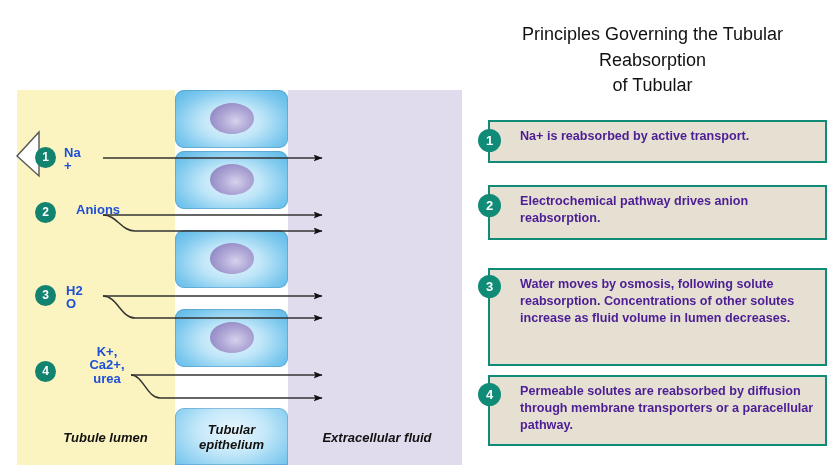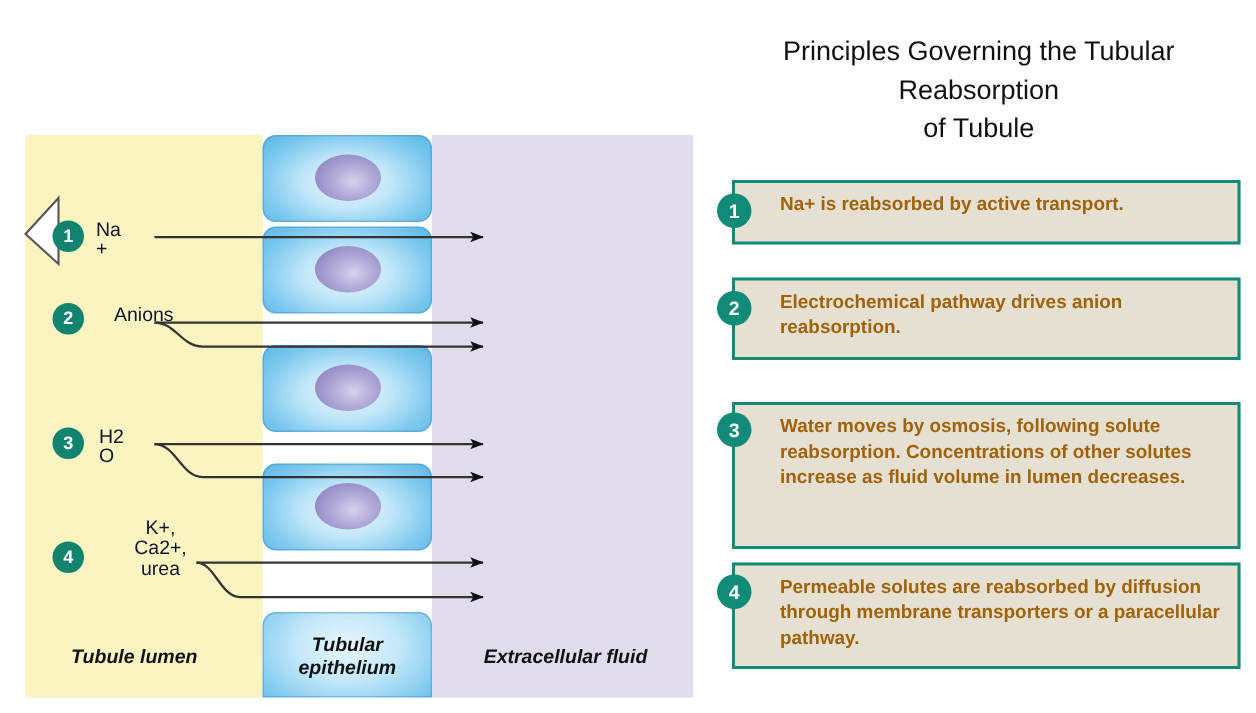--- a/index.html
+++ b/index.html
@@ -79,41 +79,41 @@
   
   .zone-label {
     position: absolute;
     font-weight: bold;
     font-style: italic;
     font-size: 13px;
     color: #111111;
     text-align: center;
     line-height: 1.12;
   }
-  #label-lumen  { left: 0;   top: 341px; width: 145px; }
+  #label-lumen  { left: 16px;   top: 341px; width: 145px; }
   #label-epi    { left: 158px; top: 333px; width: 113px; }
   #label-ecf    { left: 276px; top: 341px; width: 168px; }
 
   
   .dmark {
     position: absolute;
     width: 21px; height: 21px;
     border-radius: 50%;
     background: #11836f;
     color: #ffffff;
     font-size: 12px;
     font-weight: bold;
     line-height: 21px;
     text-align: center;
   }
   .dlabel {
     position: absolute;
     font-size: 13px;
-    font-weight: normal;
-    color: #0f172a;
+    font-weight: bold;
+    color: #1d4ed8;
     line-height: 1.02;
     white-space: pre-line;
   }
 
   
   #arrows {
     position: absolute;
     left: 0; top: 0;
     width: 445px; height: 375px;
     overflow: visible;
@@ -150,21 +150,21 @@
     position: absolute;
     left: 10px;
     background: #e5e0d2;
     border: 2px solid #0f8b77;
     box-sizing: border-box;
     width: 339px;
   }
   .pbox-text {
     font-size: 12.6px;
     font-weight: bold;
-    color: #a16207;
+    color: #4c1d95;
     line-height: 1.36;
     padding: 6px 8px 6px 30px;
   }
   .pmark {
     position: absolute;
     left: 0px;
     width: 23px;
     height: 23px;
     border-radius: 50%;
     background: #0f8b77;
@@ -177,21 +177,21 @@
   }
 </style>
 </head>
 <body>
 
 <div id="root">
 
   <div id="title">
     <div>Principles Governing the Tubular</div>
     <div>Reabsorption</div>
-    <div>of Tubule</div>
+    <div>of Tubular</div>
   </div>
 
   <div id="diagram">
 
     <div class="zone-lumen"></div>
     <div class="zone-ecf"></div>
 
     <div class="cell-column">
       <div class="cell" style="top:0px;">
         <div class="nucleus"></div>

